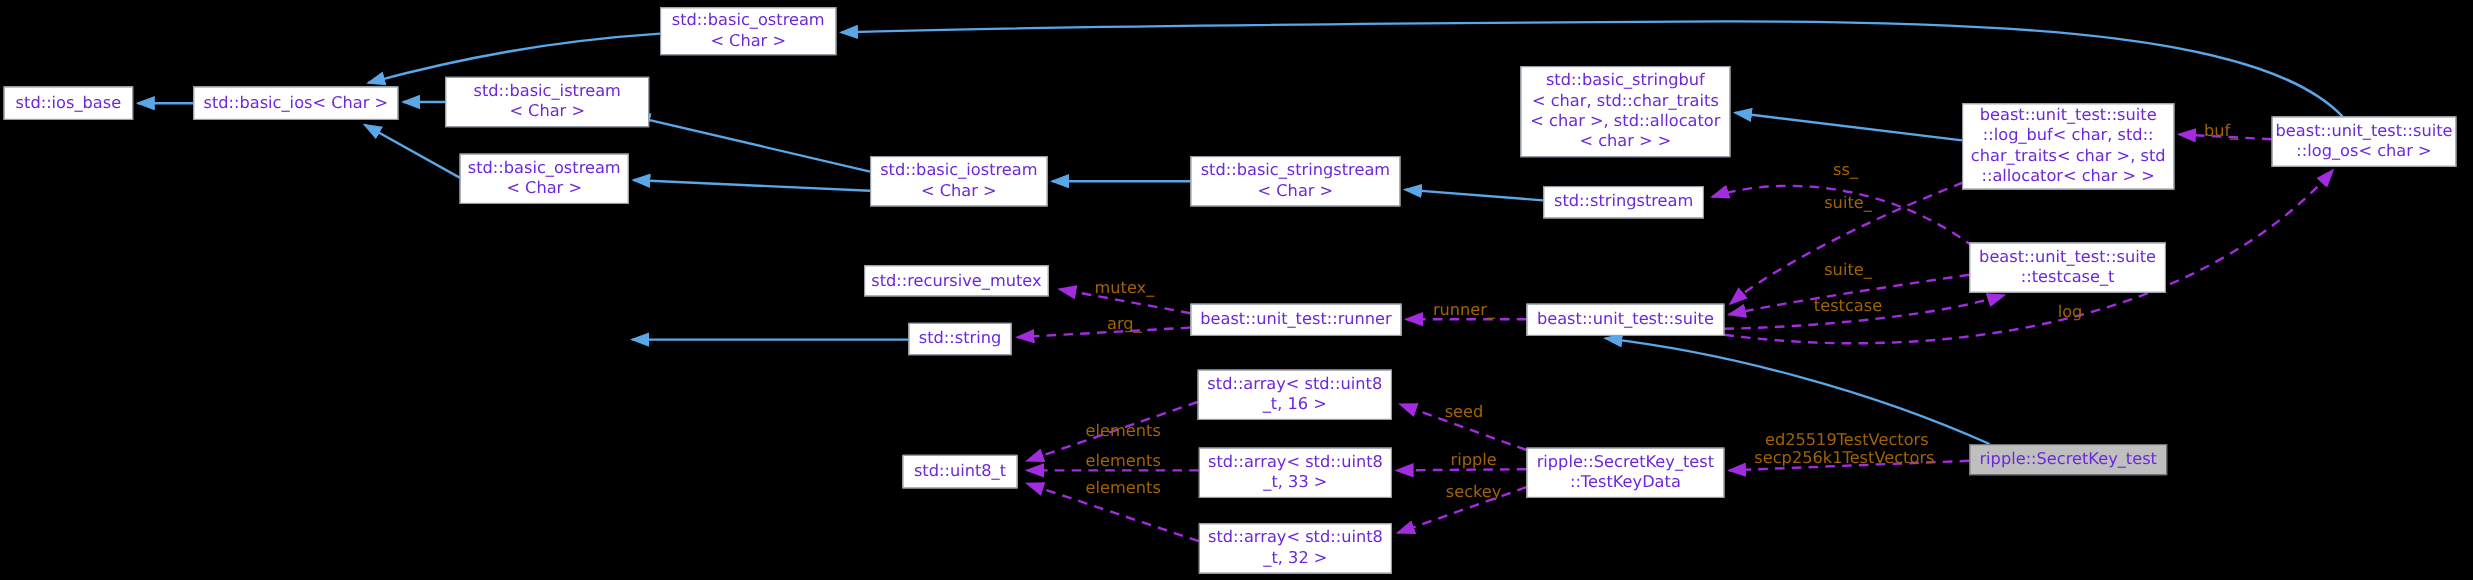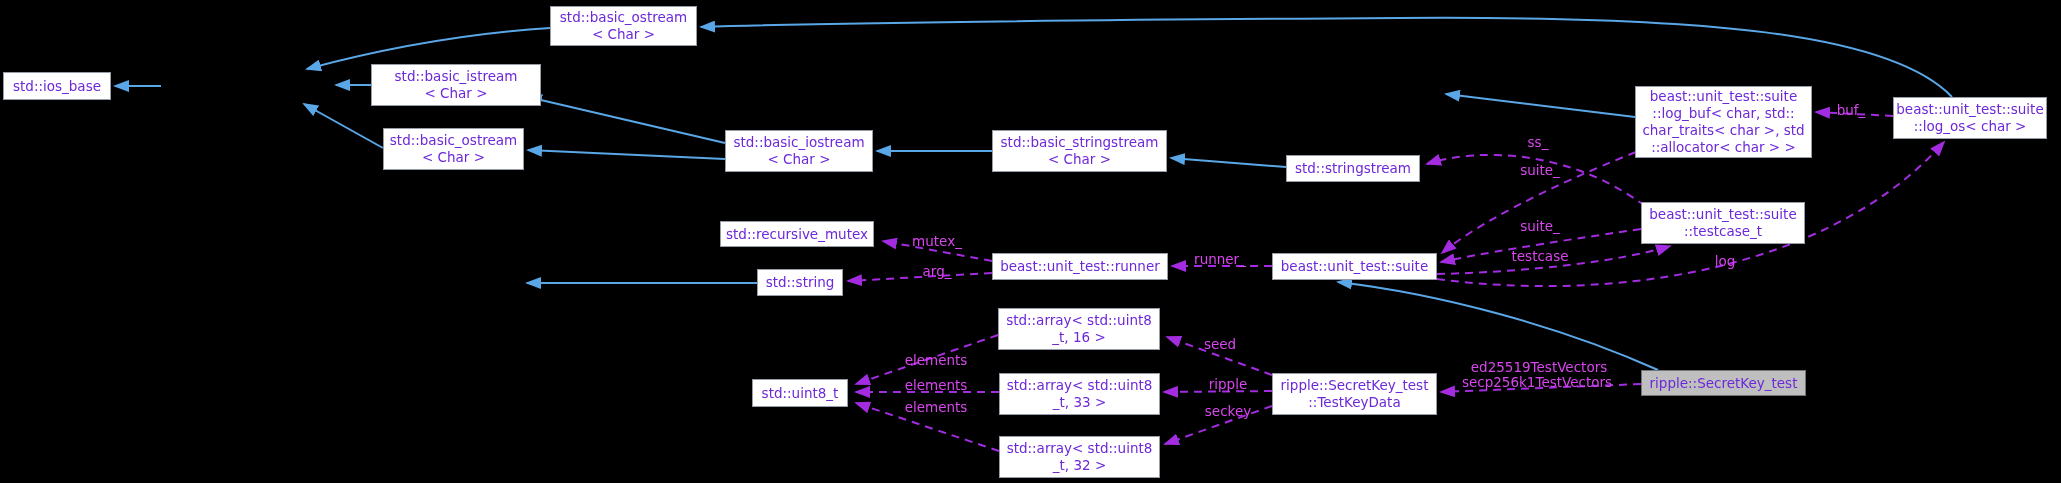--- a/index.html
+++ b/index.html
@@ -3,21 +3,21 @@
 <meta charset="utf-8">
 <style>
   html,body{margin:0;padding:0;background:#000;}
   #canvas{position:relative;width:2061px;height:483px;background:#000;overflow:hidden;
           font-family:"DejaVu Sans",sans-serif;}
   #edges{position:absolute;left:0;top:0;width:2061px;height:483px;}
   .node{position:absolute;box-sizing:border-box;display:flex;align-items:center;justify-content:center;
         text-align:center;background:#ffffff;border:1.5px solid #969da6;color:#6d28d9;
         font-size:13.5px;line-height:17px;white-space:pre-line;padding:1px 3px;cursor:pointer;}
   .node.current{background:#bfbfbf;border-color:#70757a;}
-  .elabel{position:absolute;transform:translate(-50%,-50%);color:#d946ef;font-size:13.5px;
+  .elabel{position:absolute;transform:translate(-50%,-50%);color:#a16207;font-size:13.5px;
           line-height:15px;white-space:nowrap;}
   .inherit{stroke:#5aa7e8;stroke-width:2;fill:none;}
   .usage{stroke:#a32ce1;stroke-width:2;fill:none;stroke-dasharray:8 6;}
 </style>
 </head>
 <body>
 
 <div id="canvas">
 
   <svg id="edges" viewBox="0 0 2061 483">
@@ -55,30 +55,35 @@
     <path class="usage" marker-end="url(#arrP)" d="M 1641 384 L 1441 392"></path>
     <path class="usage" marker-end="url(#arrP)" d="M 1272 375 L 1167 337"></path>
     <path class="usage" marker-end="url(#arrP)" d="M 1272 391 L 1164 392"></path>
     <path class="usage" marker-end="url(#arrP)" d="M 1272 406 L 1165 444"></path>
     <path class="usage" marker-end="url(#arrP)" d="M 998 335 L 856 384"></path>
     <path class="usage" marker-end="url(#arrP)" d="M 999 392 L 856 392"></path>
     <path class="usage" marker-end="url(#arrP)" d="M 999 451 L 856 403"></path>
   </svg>
 
   <div class="node" style="left:3px;top:72px;width:108px;height:28px">std::ios_base</div>
+  <div class="node" style="left:161px;top:72px;width:171px;height:28px">std::basic_ios&lt; Char &gt;</div>
   <div class="node" style="left:371px;top:64px;width:170px;height:42px">std::basic_istream
 &lt; Char &gt;</div>
   <div class="node" style="left:383px;top:128px;width:141px;height:42px">std::basic_ostream
 &lt; Char &gt;</div>
   <div class="node" style="left:550px;top:6px;width:147px;height:40px">std::basic_ostream
 &lt; Char &gt;</div>
   <div class="node" style="left:725px;top:130px;width:148px;height:42px">std::basic_iostream
 &lt; Char &gt;</div>
   <div class="node" style="left:992px;top:130px;width:175px;height:42px">std::basic_stringstream
 &lt; Char &gt;</div>
+  <div class="node" style="left:1267px;top:55px;width:175px;height:76px">std::basic_stringbuf
+&lt; char, std::char_traits
+&lt; char &gt;, std::allocator
+&lt; char &gt; &gt;</div>
   <div class="node" style="left:1286px;top:155px;width:134px;height:27px">std::stringstream</div>
   <div class="node" style="left:1635px;top:86px;width:177px;height:72px">beast::unit_test::suite
 ::log_buf&lt; char, std::
 char_traits&lt; char &gt;, std
 ::allocator&lt; char &gt; &gt;</div>
   <div class="node" style="left:1893px;top:97px;width:154px;height:42px">beast::unit_test::suite
 ::log_os&lt; char &gt;</div>
   <div class="node" style="left:720px;top:221px;width:154px;height:26px">std::recursive_mutex</div>
   <div class="node" style="left:757px;top:269px;width:86px;height:27px">std::string</div>
   <div class="node" style="left:992px;top:253px;width:176px;height:27px">beast::unit_test::runner</div>

